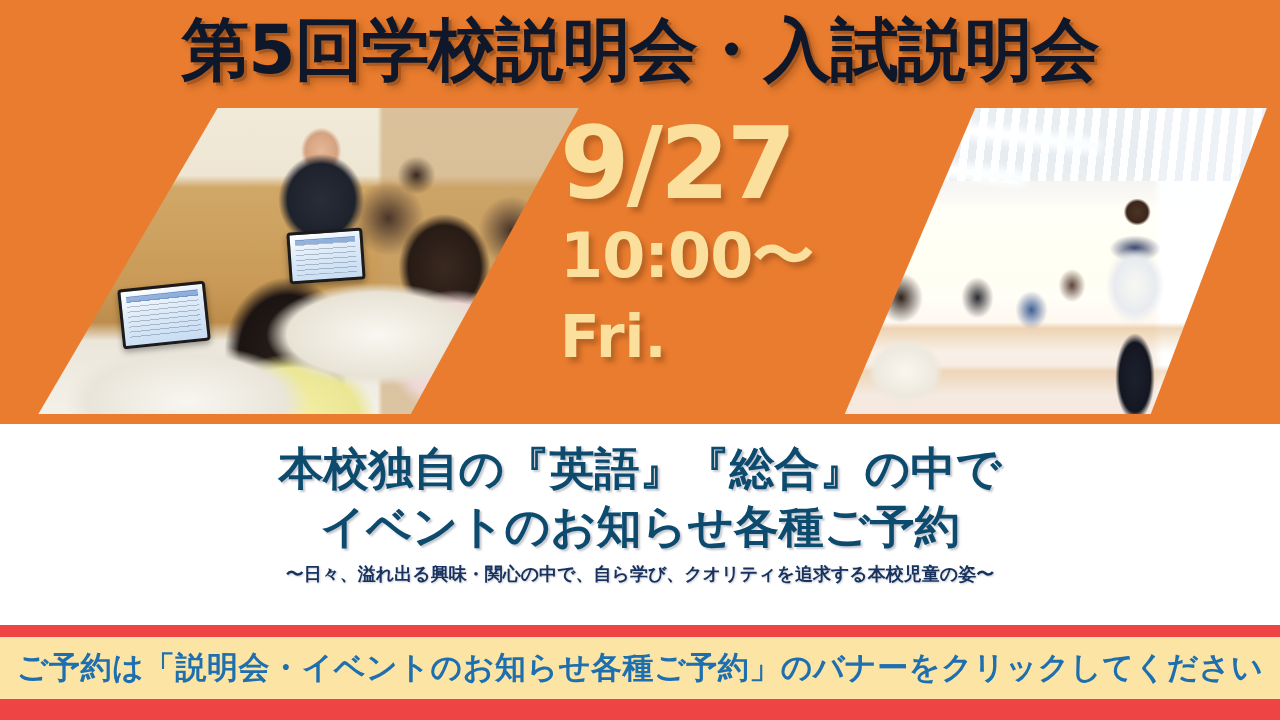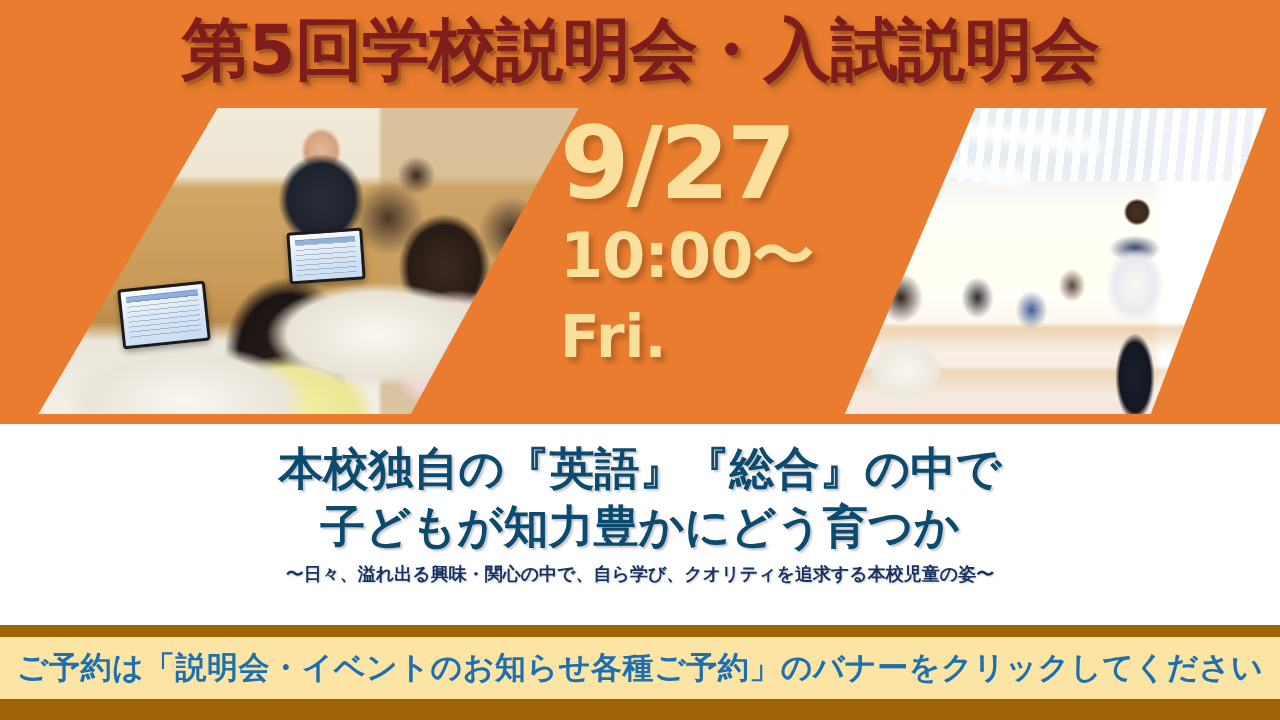--- a/index.html
+++ b/index.html
@@ -41,21 +41,21 @@
     text-align: center;
     z-index: 8;
     pointer-events: none;
   }
   .title {
     display: inline-block;
     font-family: "DejaVu Sans", "Liberation Sans", sans-serif;
     font-size: 68px;
     font-weight: 700;
     line-height: 1.05;
-    color: #7f1d1d;
+    color: #0f172a;
     letter-spacing: -1px;
     text-shadow:
         3px 3px 0 rgba(120,60,20,0.40),
         5px 5px 7px rgba(90,45,15,0.35);
     white-space: nowrap;
   }
 
   
   .photo {
     position: absolute;
@@ -237,21 +237,21 @@
     white-space: nowrap;
   }
 
   
   .cta-zone {
     position: absolute;
     left: 0;
     top: 625px;
     width: 1280px;
     height: 95px;
-    background: #a16207;
+    background: #ef4444;
   }
   .cta-banner {
     position: absolute;
     left: 0;
     top: 12px;
     width: 1280px;
     height: 62px;
     background: #fce5a4;
     display: flex;
     align-items: center;
@@ -294,21 +294,21 @@
       <span class="date-day">Fri.</span>
     </div>
 
     <div class="title-wrap">
       <span class="title">第5回学校説明会・入試説明会</span>
     </div>
   </div>
 
   <div class="message">
     <span class="msg-line">本校独自の『英語』『総合』の中で</span>
-    <span class="msg-line">子どもが知力豊かにどう育つか</span>
+    <span class="msg-line">イベントのお知らせ各種ご予約</span>
     <span class="msg-sub">〜日々、溢れ出る興味・関心の中で、自ら学び、クオリティを追求する本校児童の姿〜</span>
   </div>
 
   <div class="cta-zone">
     <div class="cta-banner">
       <span class="cta-text">ご予約は「説明会・イベントのお知らせ各種ご予約」のバナーをクリックしてください</span>
     </div>
   </div>
 
 </div>

